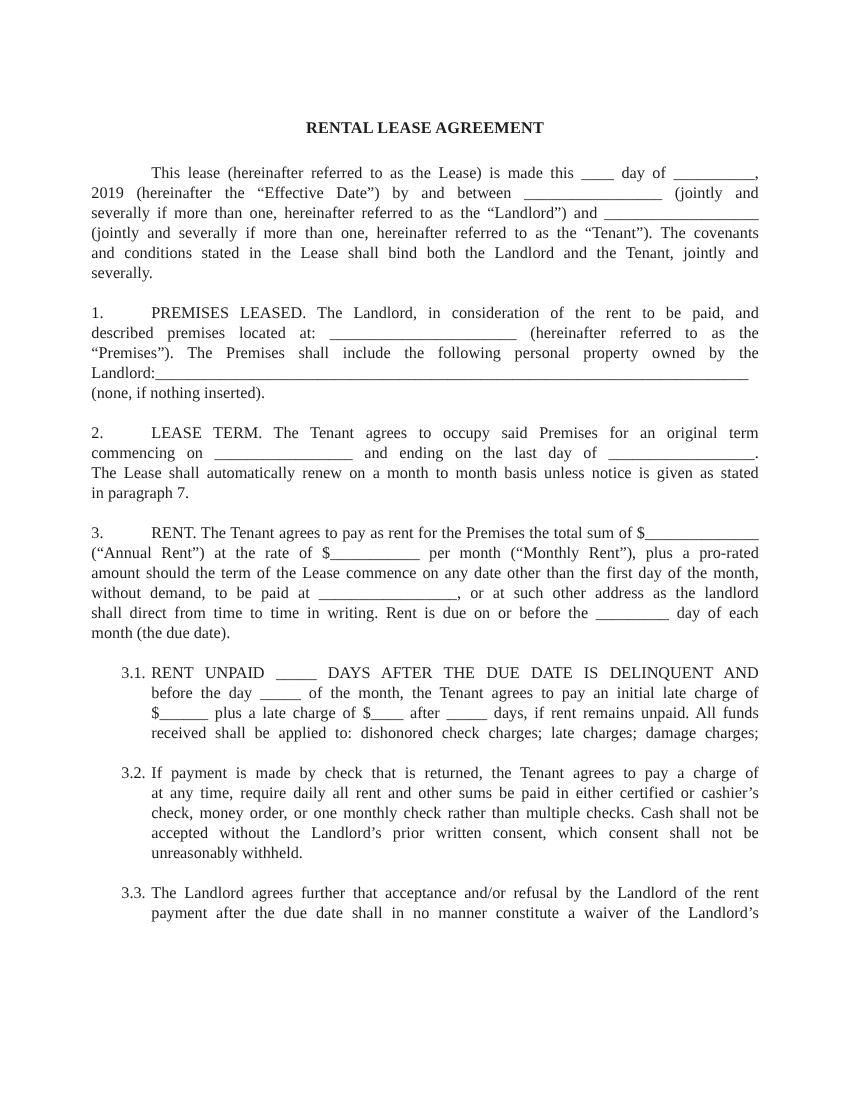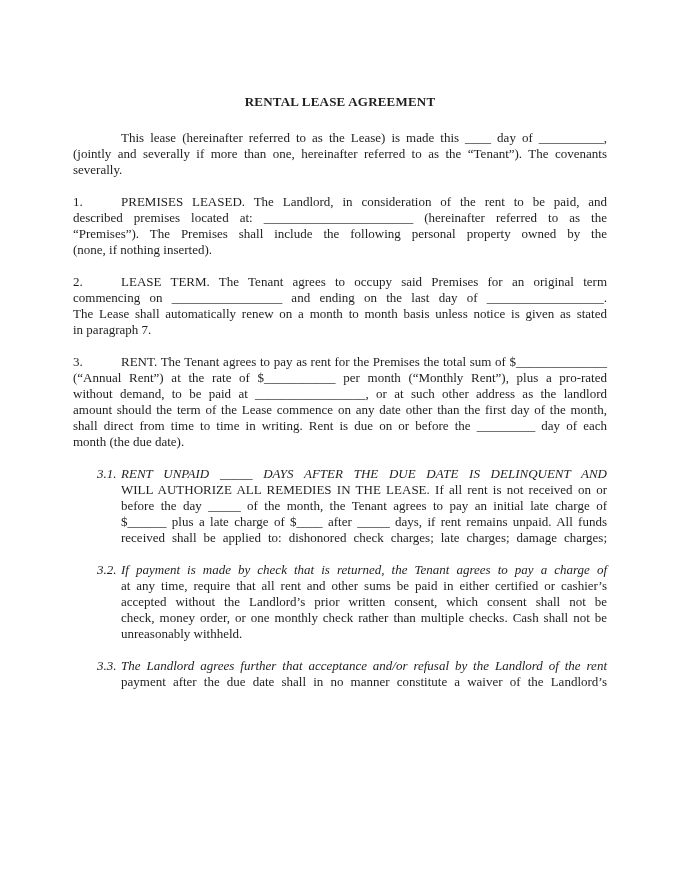--- a/index.html
+++ b/index.html
@@ -18,70 +18,73 @@
   .doc-title {
     font-weight: bold;
     text-align: center;
     margin: 0 0 20px 0;
     letter-spacing: 0.2px;
   }
   .block { margin: 0 0 16px 0; }
   .block:last-child { margin-bottom: 11px; }
   .line { text-align: justify; text-align-last: justify; }
   .line.last { text-align-last: left; }
-  .line.ind24 { padding-left: 24px; font-style: italic; }
+  .line.ind24 { padding-left: 24px; }
   .line.ind48 { padding-left: 48px; }
   .tab { display: inline-block; width: 48px; }
   .subnum { display: inline-block; width: 24px; }
   .u { }
 </style>
 </head>
 <body>
 
 <div class="page" style="background: rgb(255, 255, 255); color: rgb(30, 30, 30);">
   <div class="content">
     <div class="doc-title">RENTAL LEASE AGREEMENT</div>
     <div>
         <div class="block">
           <div class="line"><span class="tab"></span><span>This lease (hereinafter referred to as the Lease) is made this ____ day of __________,</span></div>
+          <div class="line"><span>2019 (hereinafter the “Effective Date”) by and between _________________ (jointly and</span></div>
+          <div class="line"><span>severally if more than one, hereinafter referred to as the “Landlord”) and ___________________</span></div>
           <div class="line"><span>(jointly and severally if more than one, hereinafter referred to as the “Tenant”). The covenants</span></div>
+          <div class="line"><span>and conditions stated in the Lease shall bind both the Landlord and the Tenant, jointly and</span></div>
           <div class="line last"><span>severally.</span></div>
         </div>
         <div class="block">
           <div class="line"><span class="tab">1.</span><span class="u">PREMISES LEASED</span><span>. The Landlord, in consideration of the rent to be paid, and</span></div>
           <div class="line"><span>described premises located at: _______________________ (hereinafter referred to as the</span></div>
           <div class="line"><span>“Premises”). The Premises shall include the following personal property owned by the</span></div>
+          <div class="line"><span>Landlord:_________________________________________________________________________</span></div>
           <div class="line last"><span>(none, if nothing inserted).</span></div>
         </div>
         <div class="block">
           <div class="line"><span class="tab">2.</span><span class="u">LEASE TERM</span><span>. The Tenant agrees to occupy said Premises for an original term</span></div>
           <div class="line"><span>commencing on _________________ and ending on the last day of __________________.</span></div>
           <div class="line"><span>The Lease shall automatically renew on a month to month basis unless notice is given as stated</span></div>
           <div class="line last"><span>in paragraph 7.</span></div>
         </div>
         <div class="block">
           <div class="line"><span class="tab">3.</span><span class="u">RENT</span><span>. The Tenant agrees to pay as rent for the Premises the total sum of $______________</span></div>
           <div class="line"><span>(“Annual Rent”) at the rate of $___________ per month (“Monthly Rent”), plus a pro-rated</span></div>
+          <div class="line"><span>amount should the term of the Lease commence on any date other than the first day of the month,</span></div>
           <div class="line"><span>without demand, to be paid at _________________, or at such other address as the landlord</span></div>
-          <div class="line"><span>amount should the term of the Lease commence on any date other than the first day of the month,</span></div>
           <div class="line"><span>shall direct from time to time in writing. Rent is due on or before the _________ day of each</span></div>
           <div class="line last"><span>month (the due date).</span></div>
         </div>
         <div class="block">
           <div class="line ind24"><span class="subnum">3.1.</span><span>RENT UNPAID _____ DAYS AFTER THE DUE DATE IS DELINQUENT AND</span></div>
-          <div class="line ind48"><span>WILL AUTHORIZE ALL REMEDIES IN THE LEASE. If all rent is not received on or</span></div>
           <div class="line ind48"><span>before the day _____ of the month, the Tenant agrees to pay an initial late charge of</span></div>
           <div class="line ind48"><span>$______ plus a late charge of $____ after _____ days, if rent remains unpaid. All funds</span></div>
           <div class="line ind48"><span>received shall be applied to: dishonored check charges; late charges; damage charges;</span></div>
         </div>
         <div class="block">
           <div class="line ind24"><span class="subnum">3.2.</span><span>If payment is made by check that is returned, the Tenant agrees to pay a charge of</span></div>
-          <div class="line ind48"><span>at any time, require that all rent and other sums be paid in either certified or cashier’s</span></div>
+          <div class="line ind48"><span>at any time, require daily all rent and other sums be paid in either certified or cashier’s</span></div>
+          <div class="line ind48"><span>check, money order, or one monthly check rather than multiple checks. Cash shall not be</span></div>
           <div class="line ind48"><span>accepted without the Landlord’s prior written consent, which consent shall not be</span></div>
-          <div class="line ind48"><span>check, money order, or one monthly check rather than multiple checks. Cash shall not be</span></div>
           <div class="line last ind48"><span>unreasonably withheld.</span></div>
         </div>
         <div class="block">
           <div class="line ind24"><span class="subnum">3.3.</span><span>The Landlord agrees further that acceptance and/or refusal by the Landlord of the rent</span></div>
           <div class="line ind48"><span>payment after the due date shall in no manner constitute a waiver of the Landlord’s</span></div>
         </div>
       </div>
   </div>
 </div>
 

